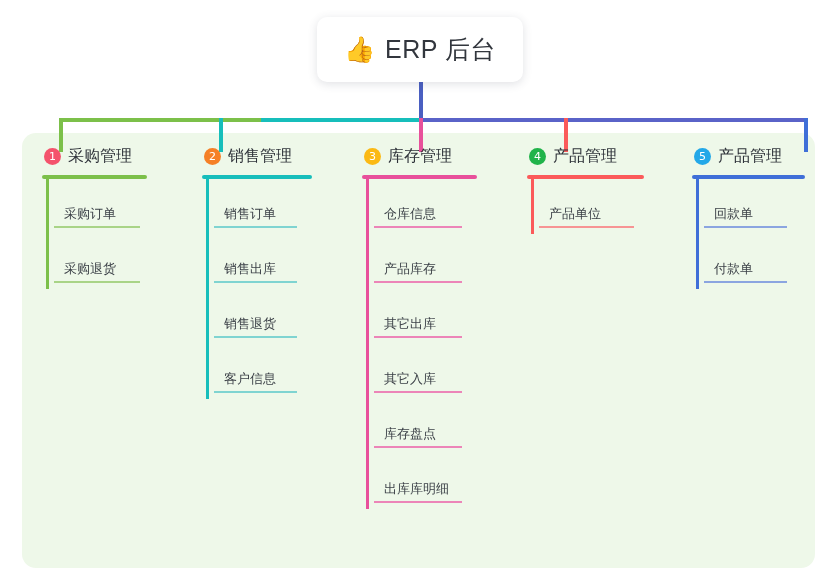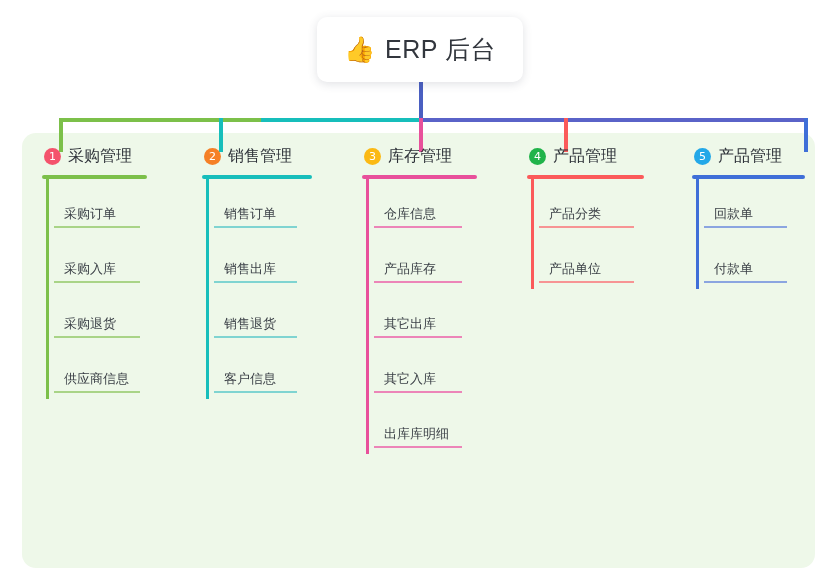--- a/index.html
+++ b/index.html
@@ -114,31 +114,23 @@
           <span class="head-label">采购管理</span>
         </div>
         <div class="head-rule" style="background: rgb(124, 192, 74); width: 105px;"></div>
         <div class="items">
           <div class="spine" style="background: rgb(124, 192, 74);"></div>
           <div class="item">
             <span class="item-label">采购订单</span>
             <div class="item-rule" style="background: rgb(169, 212, 135); width: 86px;"></div>
           </div>
           <div class="item">
-            <span class="item-label">采购入库</span>
-            <div class="item-rule" style="background: rgb(169, 212, 135); width: 86px;"></div>
-          </div>
-          <div class="item">
             <span class="item-label">采购退货</span>
             <div class="item-rule" style="background: rgb(169, 212, 135); width: 86px;"></div>
           </div>
-          <div class="item">
-            <span class="item-label">供应商信息</span>
-            <div class="item-rule" style="background: rgb(169, 212, 135); width: 86px;"></div>
-          </div>
         </div>
       </div>
       <div class="column" style="left: 202px;">
         <div class="col-head">
           <span class="badge" style="background: rgb(245, 128, 38);">2</span>
           <span class="head-label">销售管理</span>
         </div>
         <div class="head-rule" style="background: rgb(23, 190, 187); width: 110px;"></div>
         <div class="items">
           <div class="spine" style="background: rgb(23, 190, 187);"></div>
@@ -178,38 +170,38 @@
           </div>
           <div class="item">
             <span class="item-label">其它出库</span>
             <div class="item-rule" style="background: rgb(236, 133, 184); width: 88px;"></div>
           </div>
           <div class="item">
             <span class="item-label">其它入库</span>
             <div class="item-rule" style="background: rgb(236, 133, 184); width: 88px;"></div>
           </div>
           <div class="item">
+            <span class="item-label">库存盘点</span>
+            <div class="item-rule" style="background: rgb(236, 133, 184); width: 88px;"></div>
+          </div>
+          <div class="item">
             <span class="item-label">出库库明细</span>
             <div class="item-rule" style="background: rgb(236, 133, 184); width: 88px;"></div>
           </div>
         </div>
       </div>
       <div class="column" style="left: 527px;">
         <div class="col-head">
           <span class="badge" style="background: rgb(32, 179, 74);">4</span>
           <span class="head-label">产品管理</span>
         </div>
         <div class="head-rule" style="background: rgb(251, 90, 90); width: 117px;"></div>
         <div class="items">
           <div class="spine" style="background: rgb(251, 90, 90);"></div>
           <div class="item">
-            <span class="item-label">产品分类</span>
-            <div class="item-rule" style="background: rgb(247, 148, 148); width: 95px;"></div>
-          </div>
-          <div class="item">
             <span class="item-label">产品单位</span>
             <div class="item-rule" style="background: rgb(247, 148, 148); width: 95px;"></div>
           </div>
         </div>
       </div>
       <div class="column" style="left: 692px;">
         <div class="col-head">
           <span class="badge" style="background: rgb(35, 168, 232);">5</span>
           <span class="head-label">产品管理</span>
         </div>

